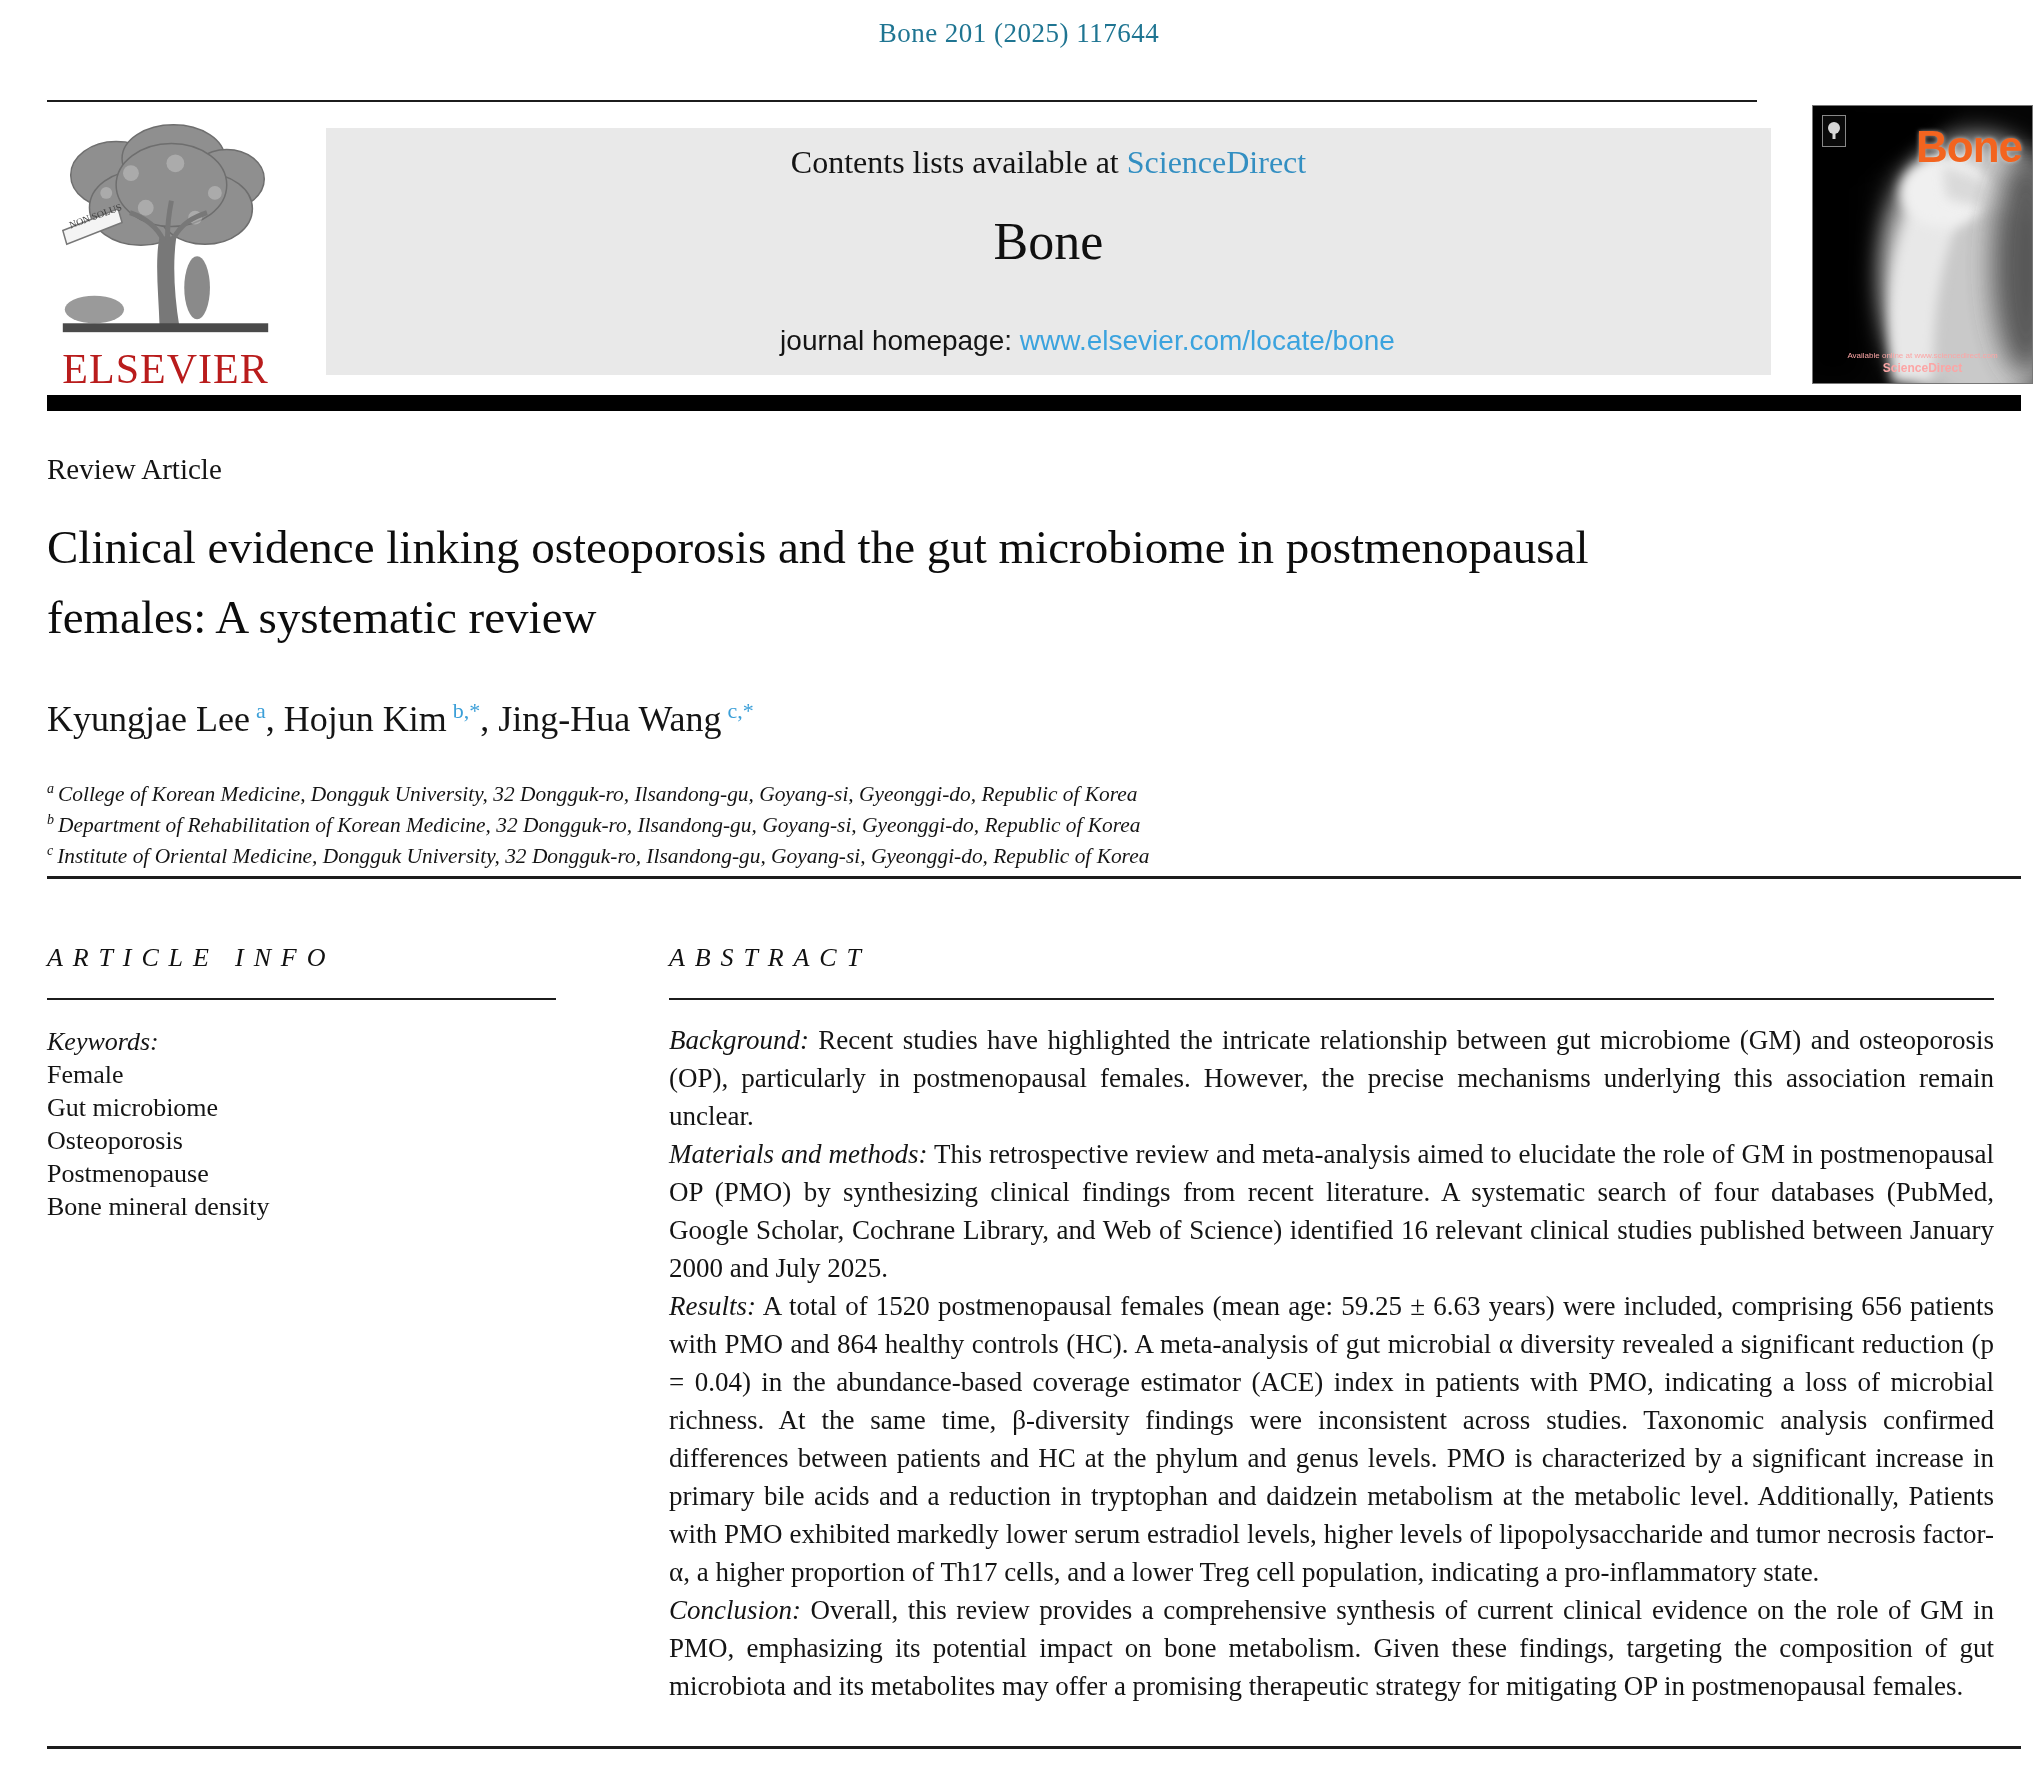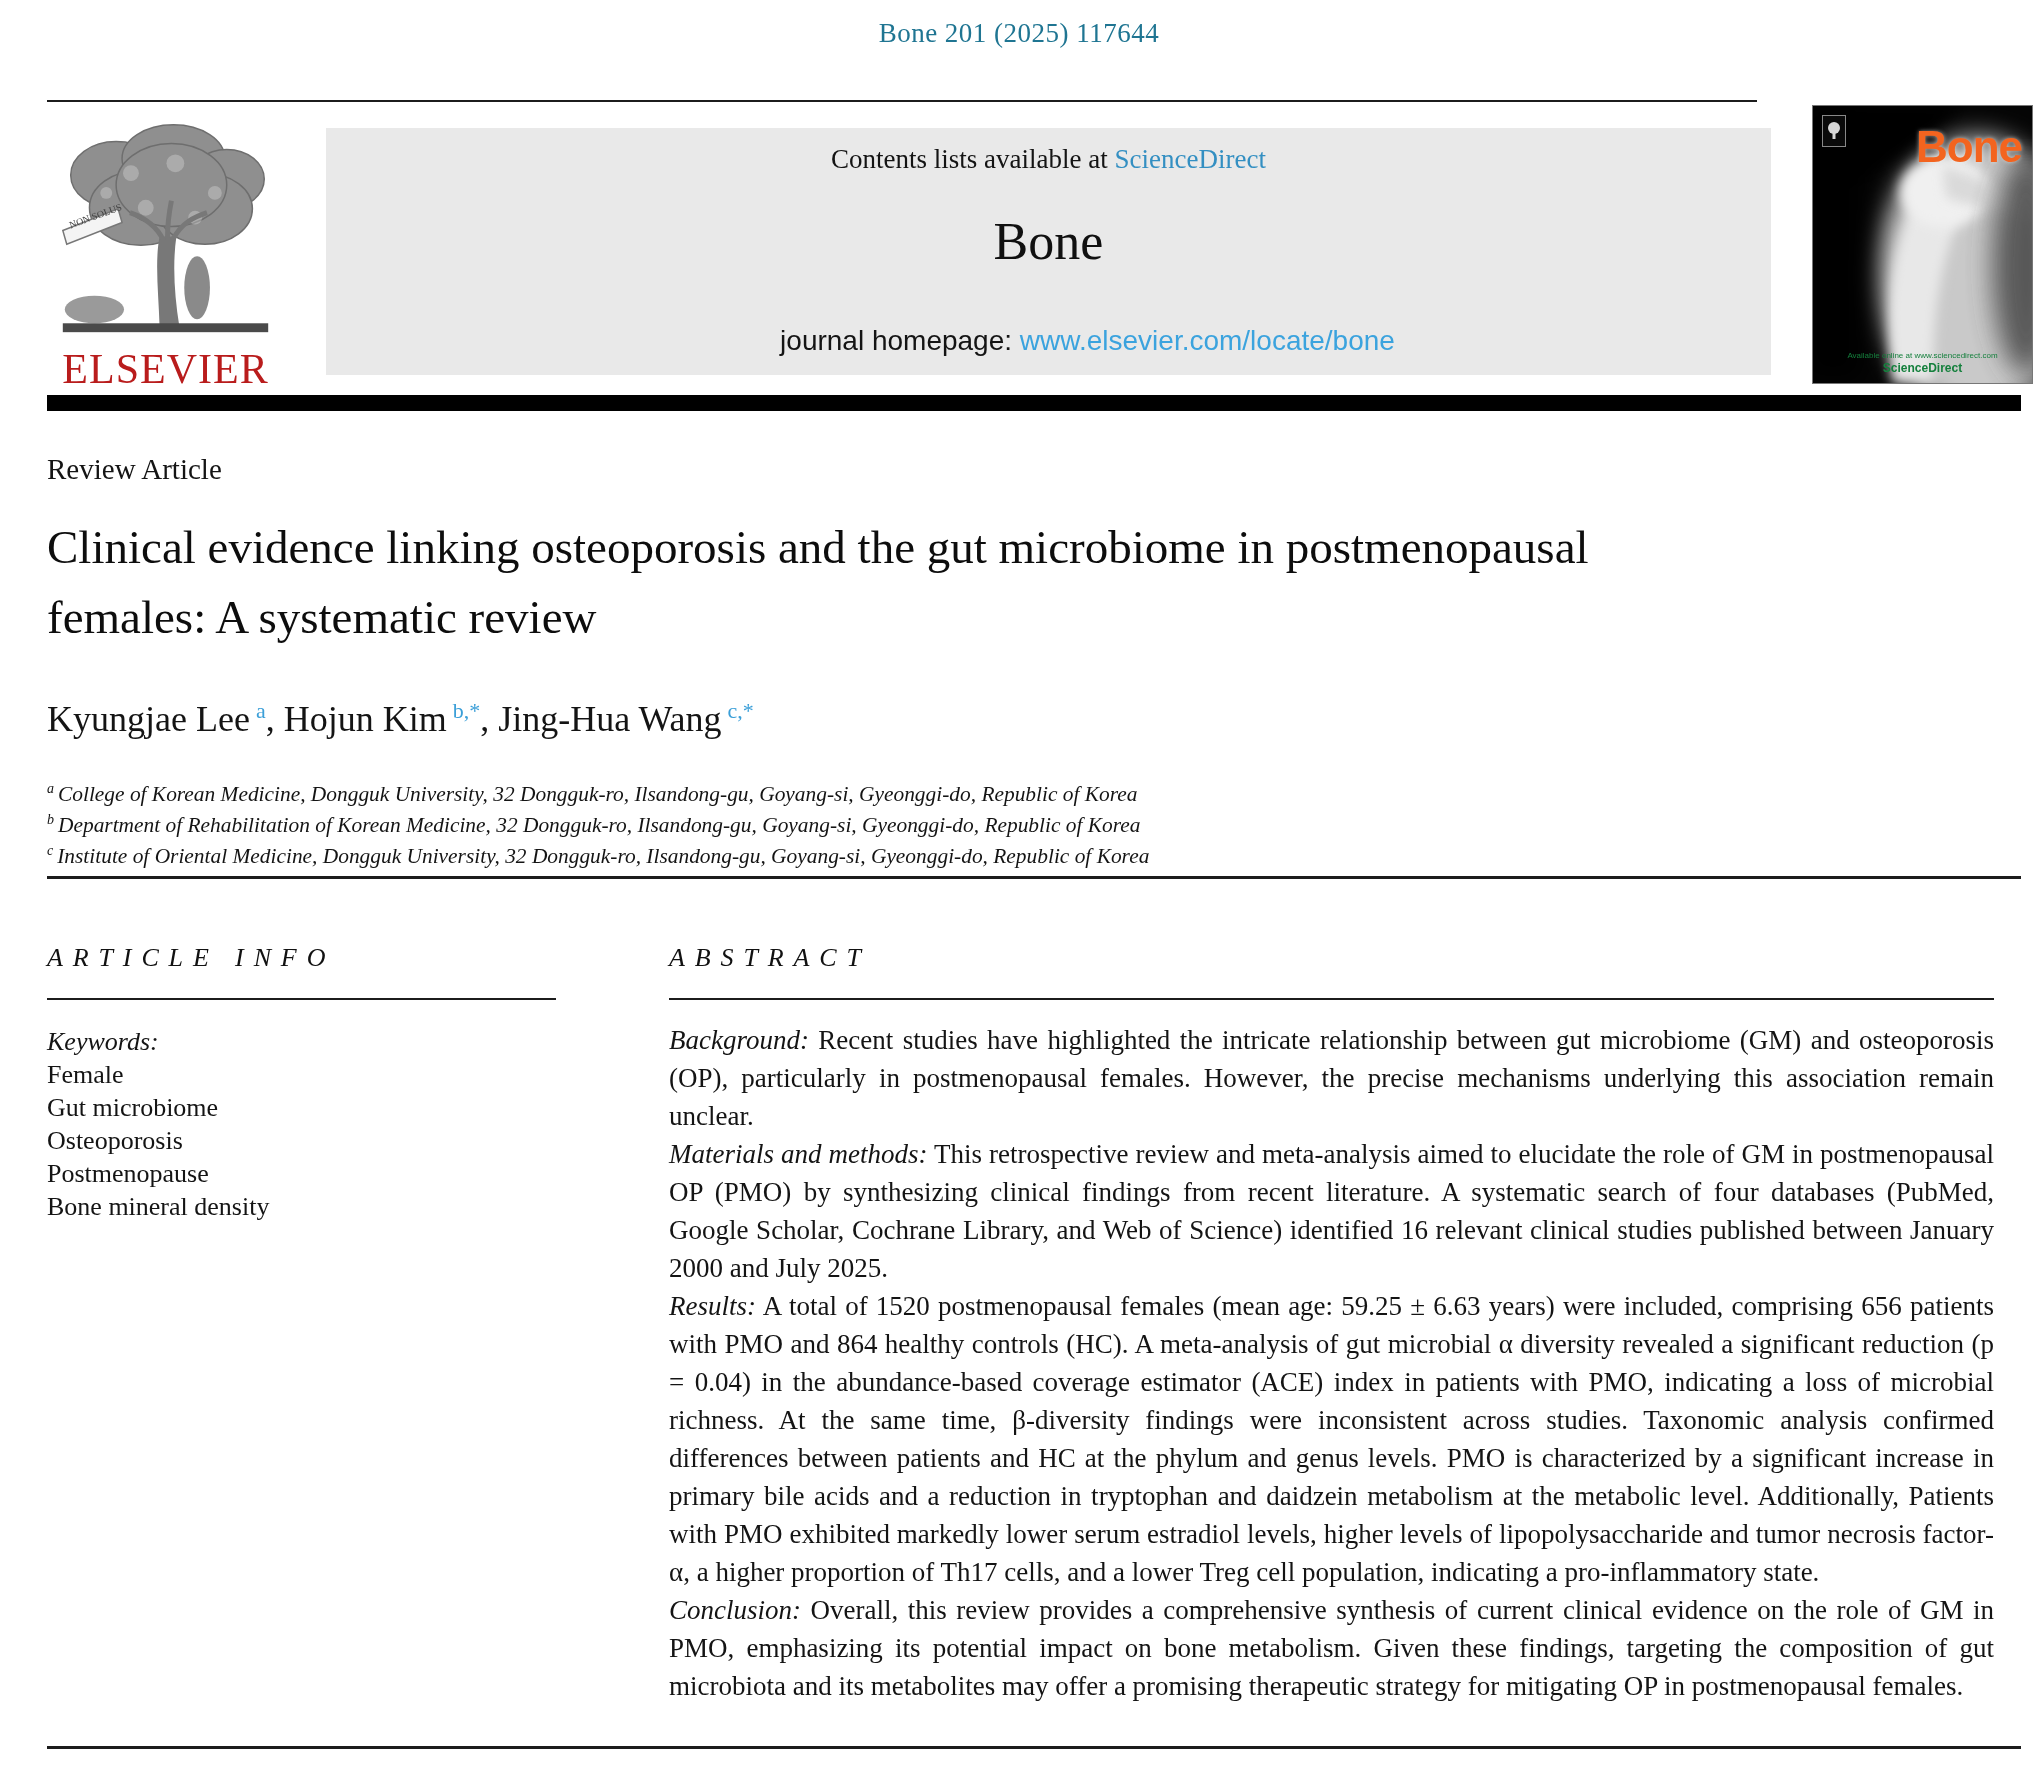--- a/index.html
+++ b/index.html
@@ -12,21 +12,21 @@
             font-size:27px;color:#1f7592;letter-spacing:0.5px;}
 
   .rule{position:absolute;background:#1c1c1c;}
   .top-rule{left:47px;top:100px;width:1710px;height:2px;}
   .mid-rule{left:47px;top:876px;width:1974px;height:3px;}
   .bottom-rule{left:47px;top:1746px;width:1974px;height:3px;}
   .black-bar{position:absolute;left:47px;top:395px;width:1974px;height:16px;background:#000;}
 
   
   .banner{position:absolute;left:326px;top:128px;width:1445px;height:247px;background:#e9e9e9;}
-  .contents-line{position:absolute;top:16px;width:100%;text-align:center;font-size:27px;color:#141414;}
+  .contents-line{position:absolute;top:16px;width:100%;text-align:center;font-size:32px;color:#141414;}
   .sd-link{color:#338fc2;}
   .journal-name{position:absolute;top:84px;width:100%;text-align:center;font-size:52px;color:#101010;}
   .homepage-line{position:absolute;bottom:18px;width:100%;text-align:center;
                  font-family:"Liberation Sans", sans-serif;font-size:28px;color:#141414;padding-left:39px;}
   .url-link{color:#3ba3de;}
 
   
   .elsevier{position:absolute;left:47px;top:109px;width:237px;height:284px;}
   .elsevier svg{display:block;}
   .elsevier-word{position:absolute;bottom:0;left:0;width:100%;text-align:center;
@@ -35,21 +35,21 @@
   
   .cover{position:absolute;left:1813px;top:106px;width:219px;height:277px;background:#050505;
          outline:1px solid #777;}
   .cover svg.xray{position:absolute;left:0;top:0;}
   .cover-bone{position:absolute;top:16px;right:10px;font-family:"Liberation Sans", sans-serif;
               font-weight:bold;font-size:44px;color:#f3641f;letter-spacing:-1px;
               text-shadow:0 0 4px rgba(255,255,255,.55);}
   .cover-mark{position:absolute;left:9px;top:9px;width:22px;height:30px;border:1px solid #888;
               background:#0a0a0a;display:flex;align-items:center;justify-content:center;}
   .cover-foot{position:absolute;bottom:8px;left:0;width:100%;text-align:center;
-              font-family:"Liberation Sans", sans-serif;color:#15803d;}
+              font-family:"Liberation Sans", sans-serif;color:#fca5a5;}
   .cover-avail{font-size:8px;line-height:10px;}
   .cover-sd{font-size:12px;font-weight:bold;line-height:14px;}
 
   
   .review-type{position:absolute;left:47px;top:453px;font-size:29px;}
   .title{position:absolute;left:47px;top:512px;width:1612px;font-size:47px;line-height:70px;color:#0d0d0d;}
   .authors{position:absolute;left:47px;top:698px;font-size:36px;}
   .authors sup{font-size:22px;color:#3b9fd8;margin-left:6px;}
   .affils{position:absolute;left:47px;top:776px;font-size:21.4px;font-style:italic;line-height:25px;}
   .affils sup{font-size:14px;margin-right:4px;}

